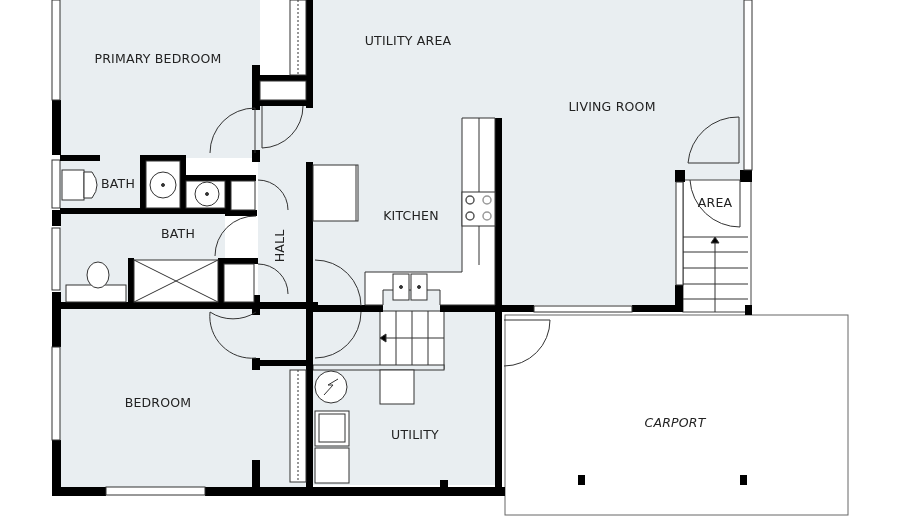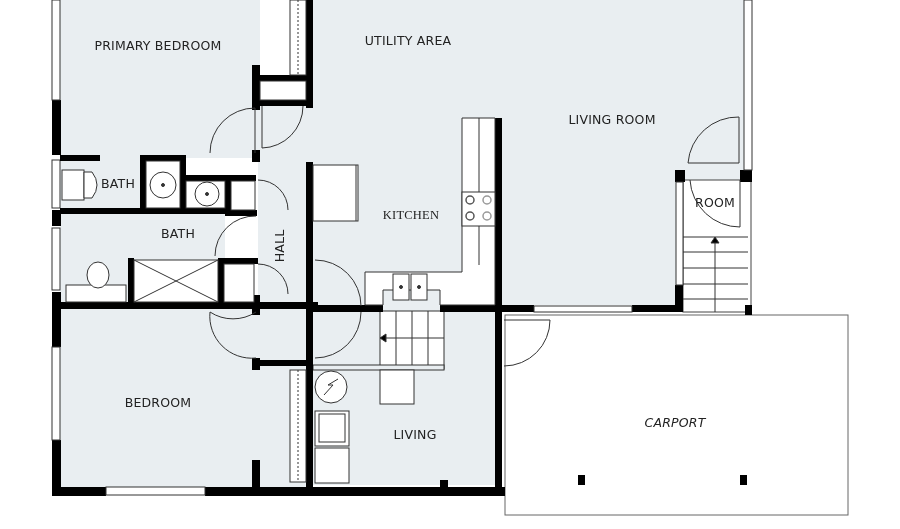--- a/index.html
+++ b/index.html
@@ -175,23 +175,23 @@
     <path d="M256,358 A42,42 0 0,1 210,312"></path>
     <path d="M315,260 A46,46 0 0,1 361,306"></path>
     <path d="M315,358 A46,46 0 0,0 361,312"></path>
     <path d="M504,320 L550,320 A46,46 0 0,1 504,366"></path>
     <path d="M739,117 L739,163 L688,163 A50,50 0 0,1 739,117"></path>
     <path d="M690,180 A50,50 0 0,0 740,227"></path>
     <line x1="740" y1="180" x2="740" y2="227"></line>
   </g>
 </svg>
 
-<div class="room-label" style="left:158px;top:45px;">PRIMARY BEDROOM</div>
+<div class="room-label" style="left:158px;top:58px;">PRIMARY BEDROOM</div>
 <div class="room-label" style="left:408px;top:40px;">UTILITY AREA</div>
-<div class="room-label" style="left:612px;top:119px;">LIVING ROOM</div>
+<div class="room-label" style="left:612px;top:106px;">LIVING ROOM</div>
 <div class="room-label" style="left:118px;top:183px;">BATH</div>
 <div class="room-label" style="left:178px;top:233px;">BATH</div>
-<div class="room-label" style="left:411px;top:215px;font-family:Liberation Serif, serif;">KITCHEN</div>
-<div class="room-label" style="left:715px;top:202px;">ROOM</div>
+<div class="room-label" style="left:411px;top:215px;">KITCHEN</div>
+<div class="room-label" style="left:715px;top:202px;">AREA</div>
 <div class="room-label vertical" style="left:279px;top:246px;">HALL</div>
 <div class="room-label" style="left:158px;top:402px;text-align:center;">BEDROOM</div>
-<div class="room-label" style="left:415px;top:434px;">LIVING</div>
+<div class="room-label" style="left:415px;top:434px;">UTILITY</div>
 <div class="room-label" style="left:675px;top:422px;font-style:italic;">CARPORT</div>
 
 </body></html>

